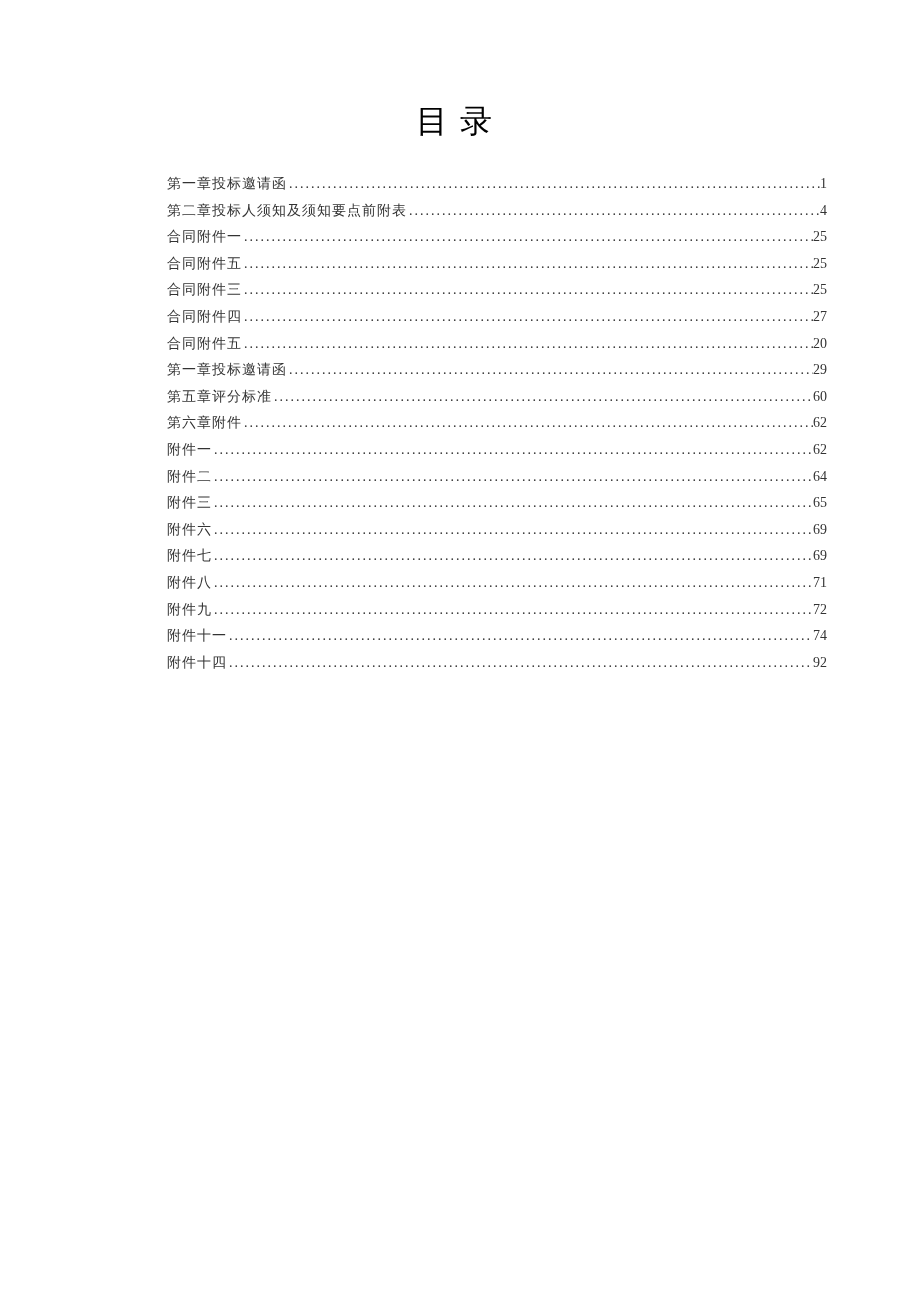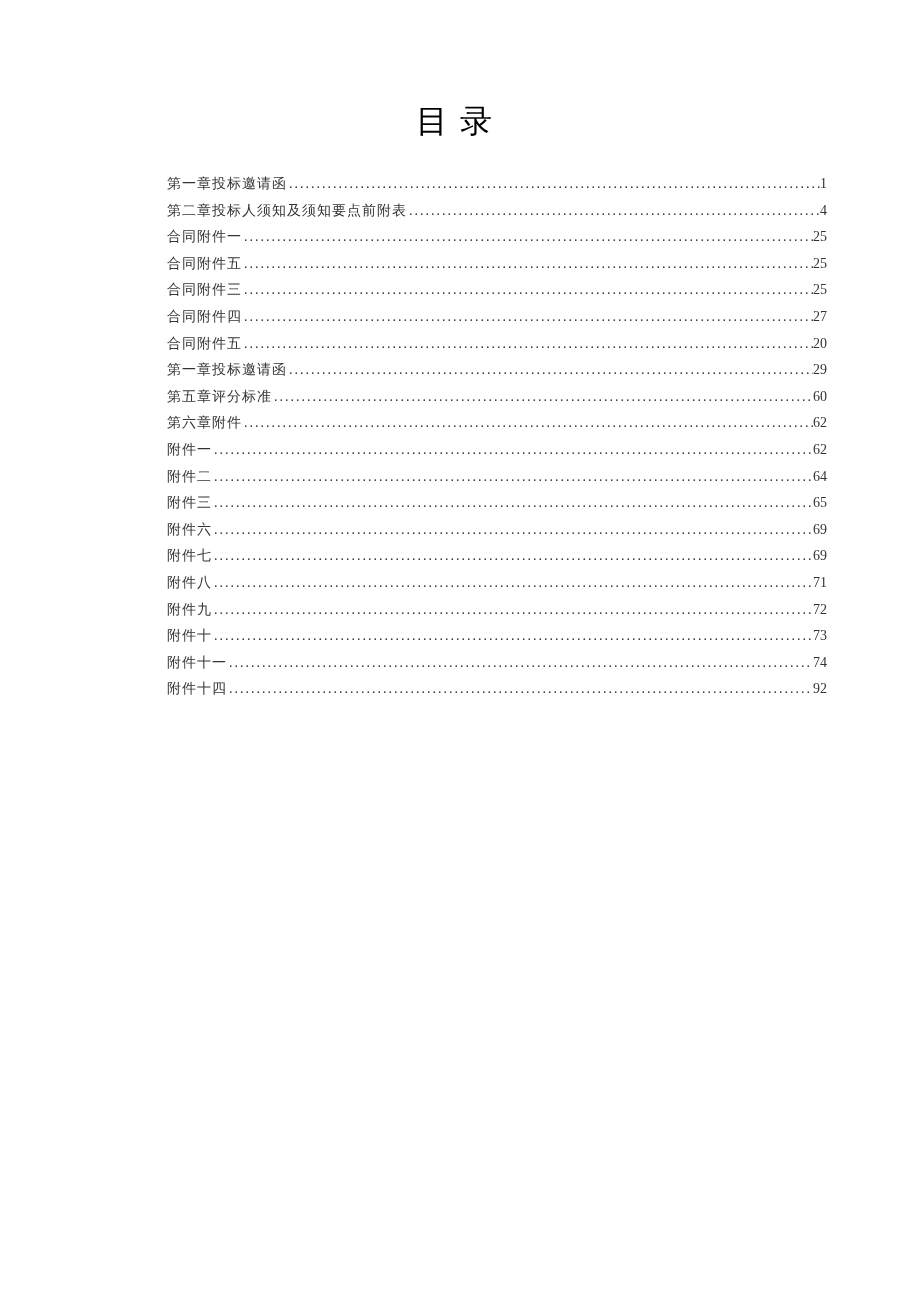--- a/index.html
+++ b/index.html
@@ -137,25 +137,20 @@
       <span class="toc-label">附件八</span>
       <span class="toc-dots"></span>
       <span class="toc-page">71</span>
     </div>
     <div class="toc-entry">
       <span class="toc-label">附件九</span>
       <span class="toc-dots"></span>
       <span class="toc-page">72</span>
     </div>
     <div class="toc-entry">
-      <span class="toc-label">附件十</span>
-      <span class="toc-dots"></span>
-      <span class="toc-page">73</span>
-    </div>
-    <div class="toc-entry">
       <span class="toc-label">附件十一</span>
       <span class="toc-dots"></span>
       <span class="toc-page">74</span>
     </div>
     <div class="toc-entry">
       <span class="toc-label">附件十四</span>
       <span class="toc-dots"></span>
       <span class="toc-page">92</span>
     </div>
   </div>

